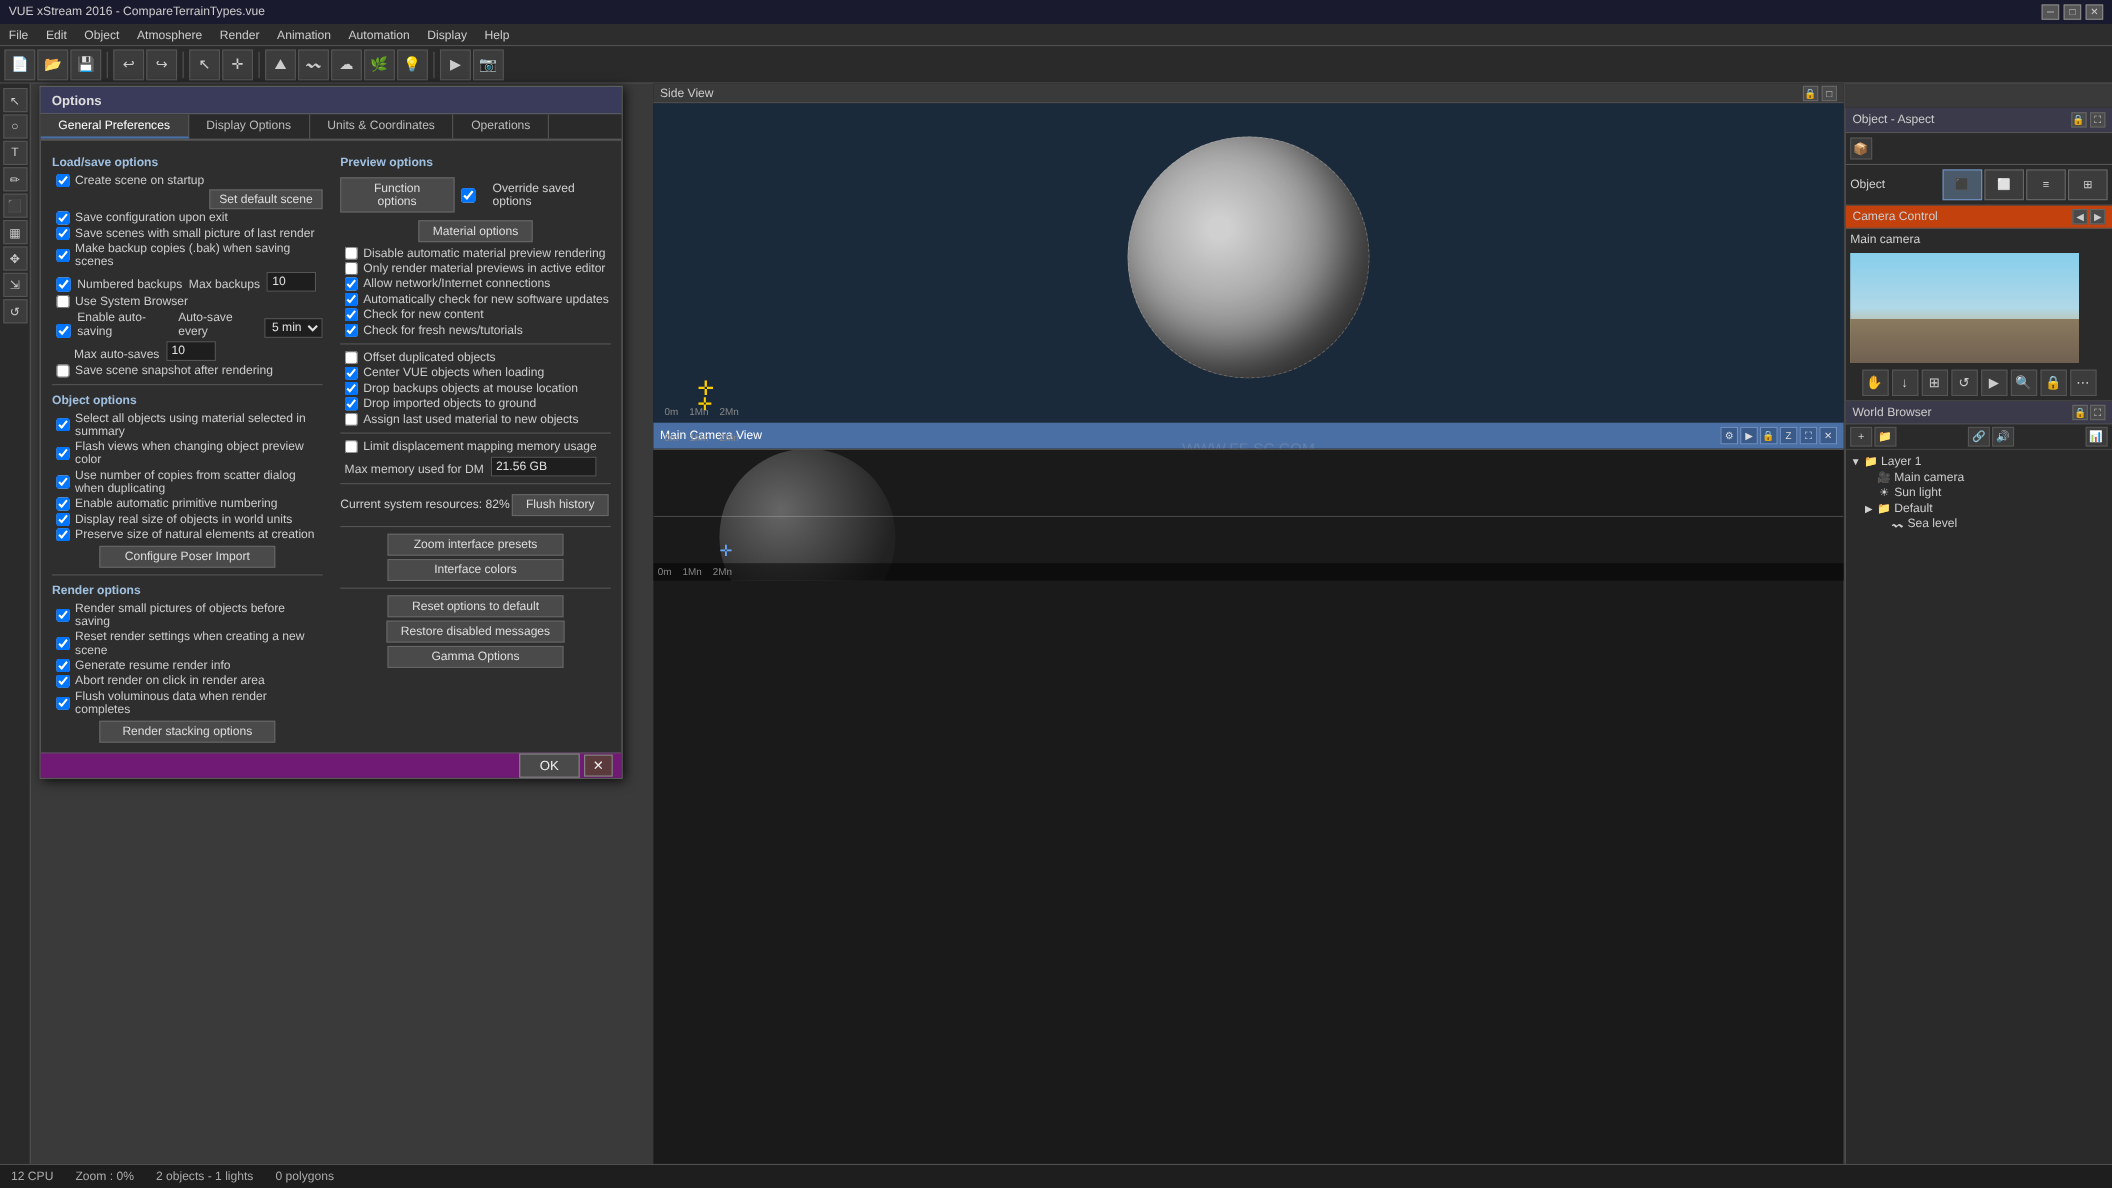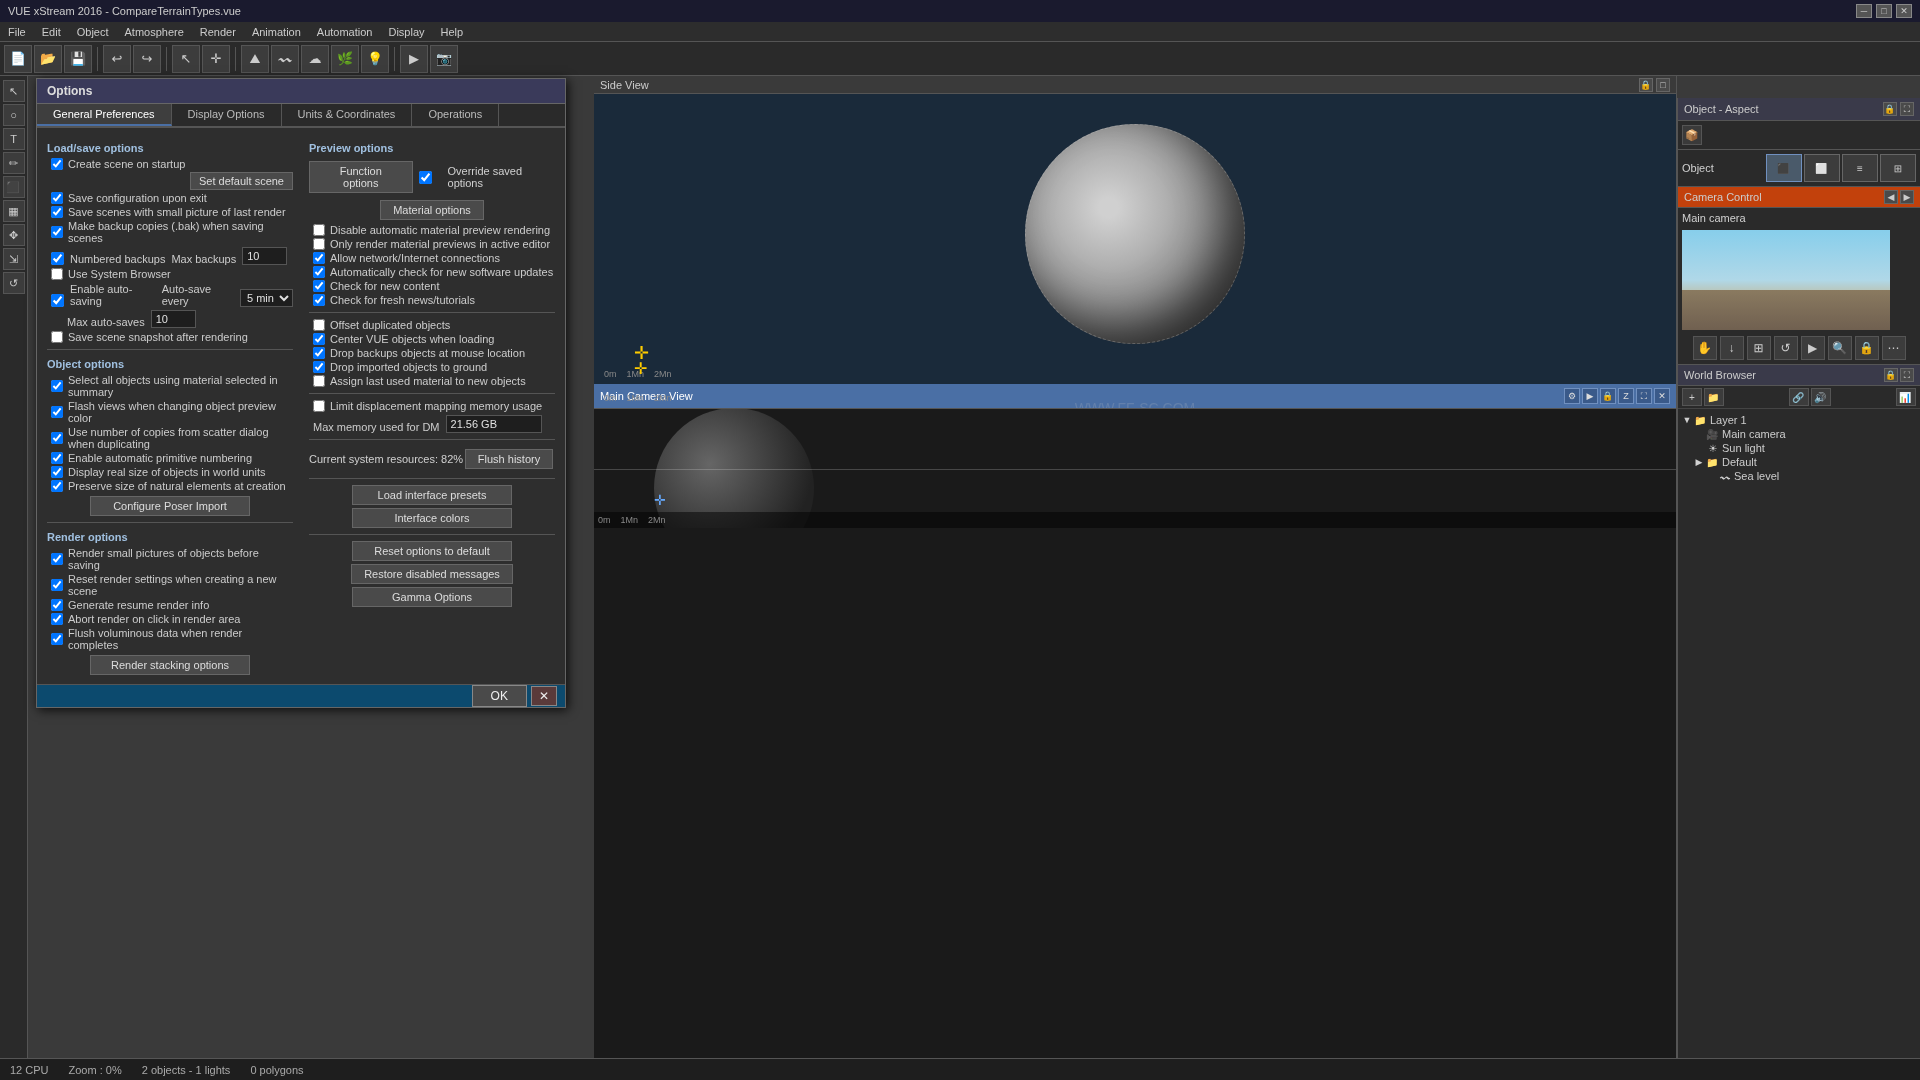--- a/index.html
+++ b/index.html
@@ -458,21 +458,21 @@
     .dialog-content {
       flex: 1;
       overflow-y: auto;
       padding: 6px 10px;
     }
     .dialog-footer {
       display: flex;
       justify-content: flex-end;
       padding: 0 8px;
       border-top: 1px solid #555;
-      background: #0c4a6e;
+      background: #701a75;
       align-items: center;
     }
 
     .ok-btn {
       background: #4a4a4a;
       border: 1px solid #888;
       color: #eee;
       padding: 3px 18px;
       font-size: 12px;
       cursor: pointer;
@@ -783,21 +783,21 @@
           <div class="separator-line"></div>
 
           <div style="display:flex; align-items:center; justify-content:space-between; margin:3px 0;">
             <span>Current system resources: 82%</span>
             <button class="panel-button" style="min-width:auto;">Flush history</button>
           </div>
 
           <div class="separator-line"></div>
 
           <div style="text-align:center; margin:3px 0;">
-            <button class="panel-button">Load interface presets</button>
+            <button class="panel-button">Zoom interface presets</button>
           </div>
           <div style="text-align:center; margin:3px 0;">
             <button class="panel-button">Interface colors</button>
           </div>
 
           <div class="separator-line"></div>
 
           <div style="text-align:center; margin:3px 0;">
             <button class="panel-button">Reset options to default</button>
           </div>

